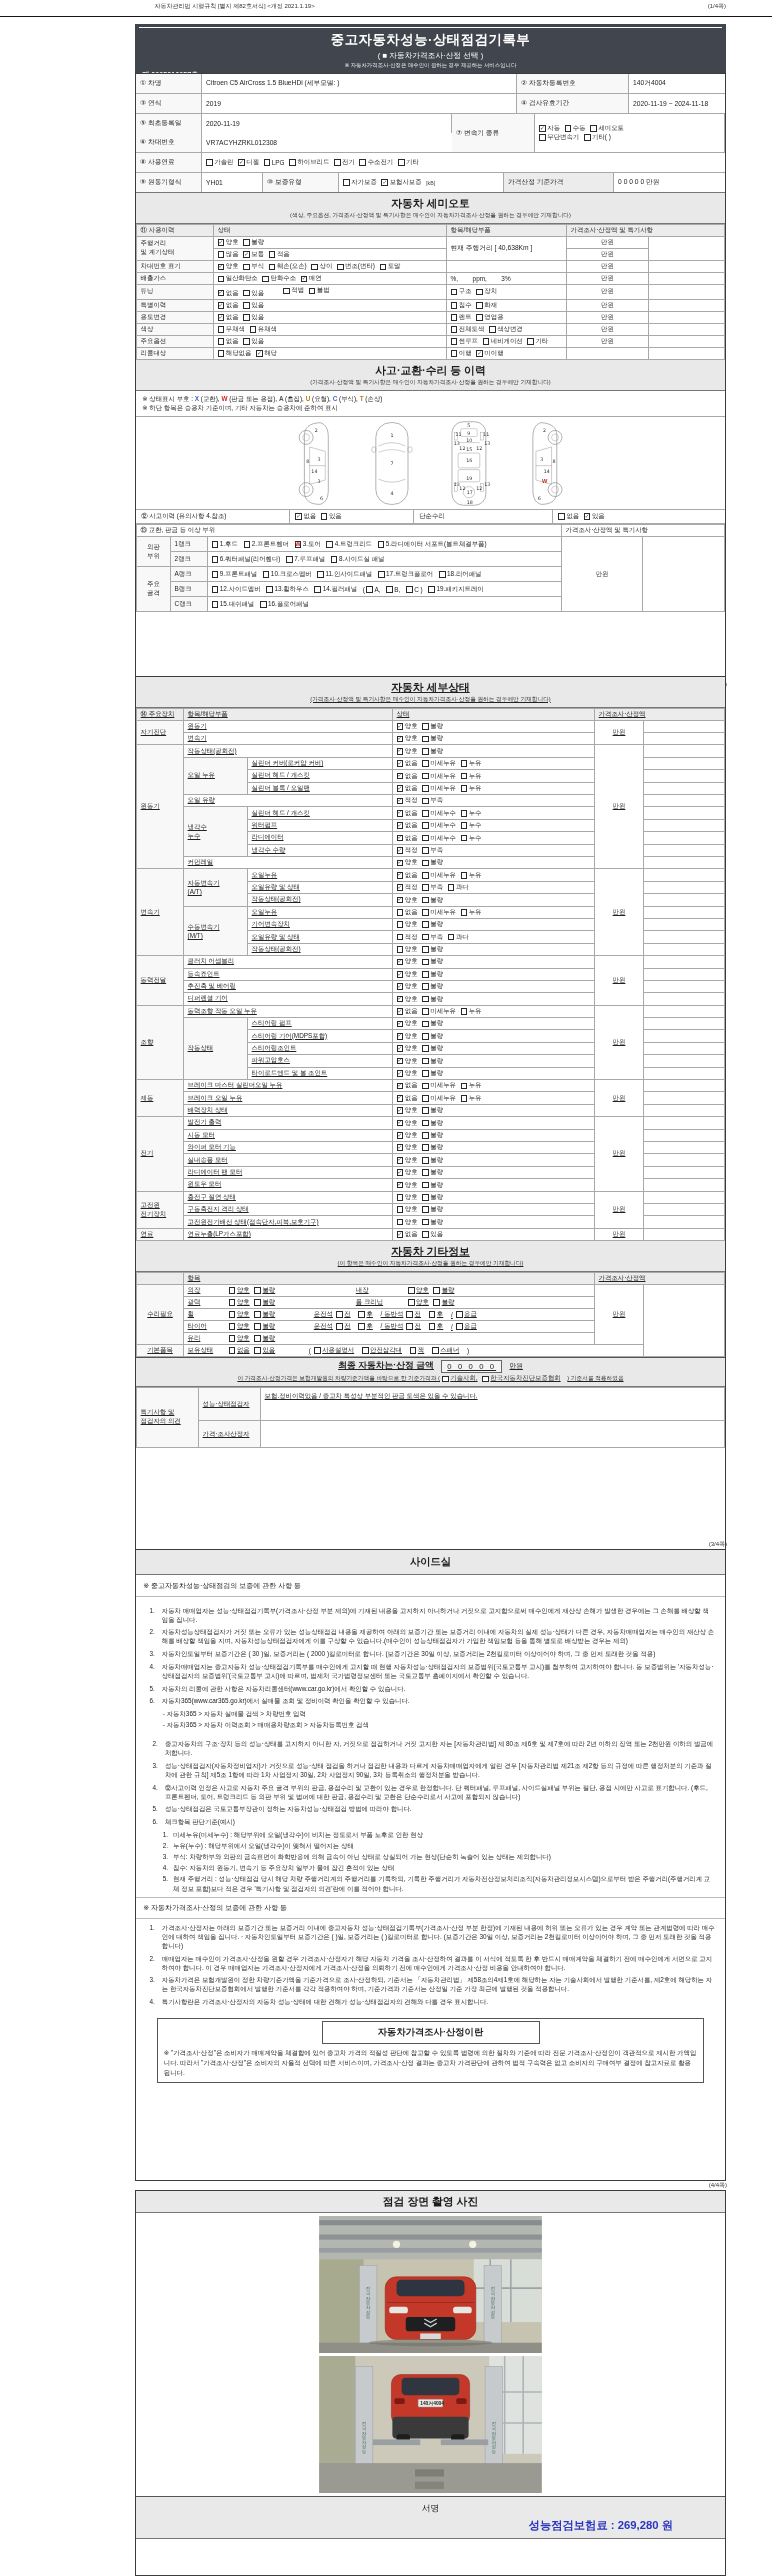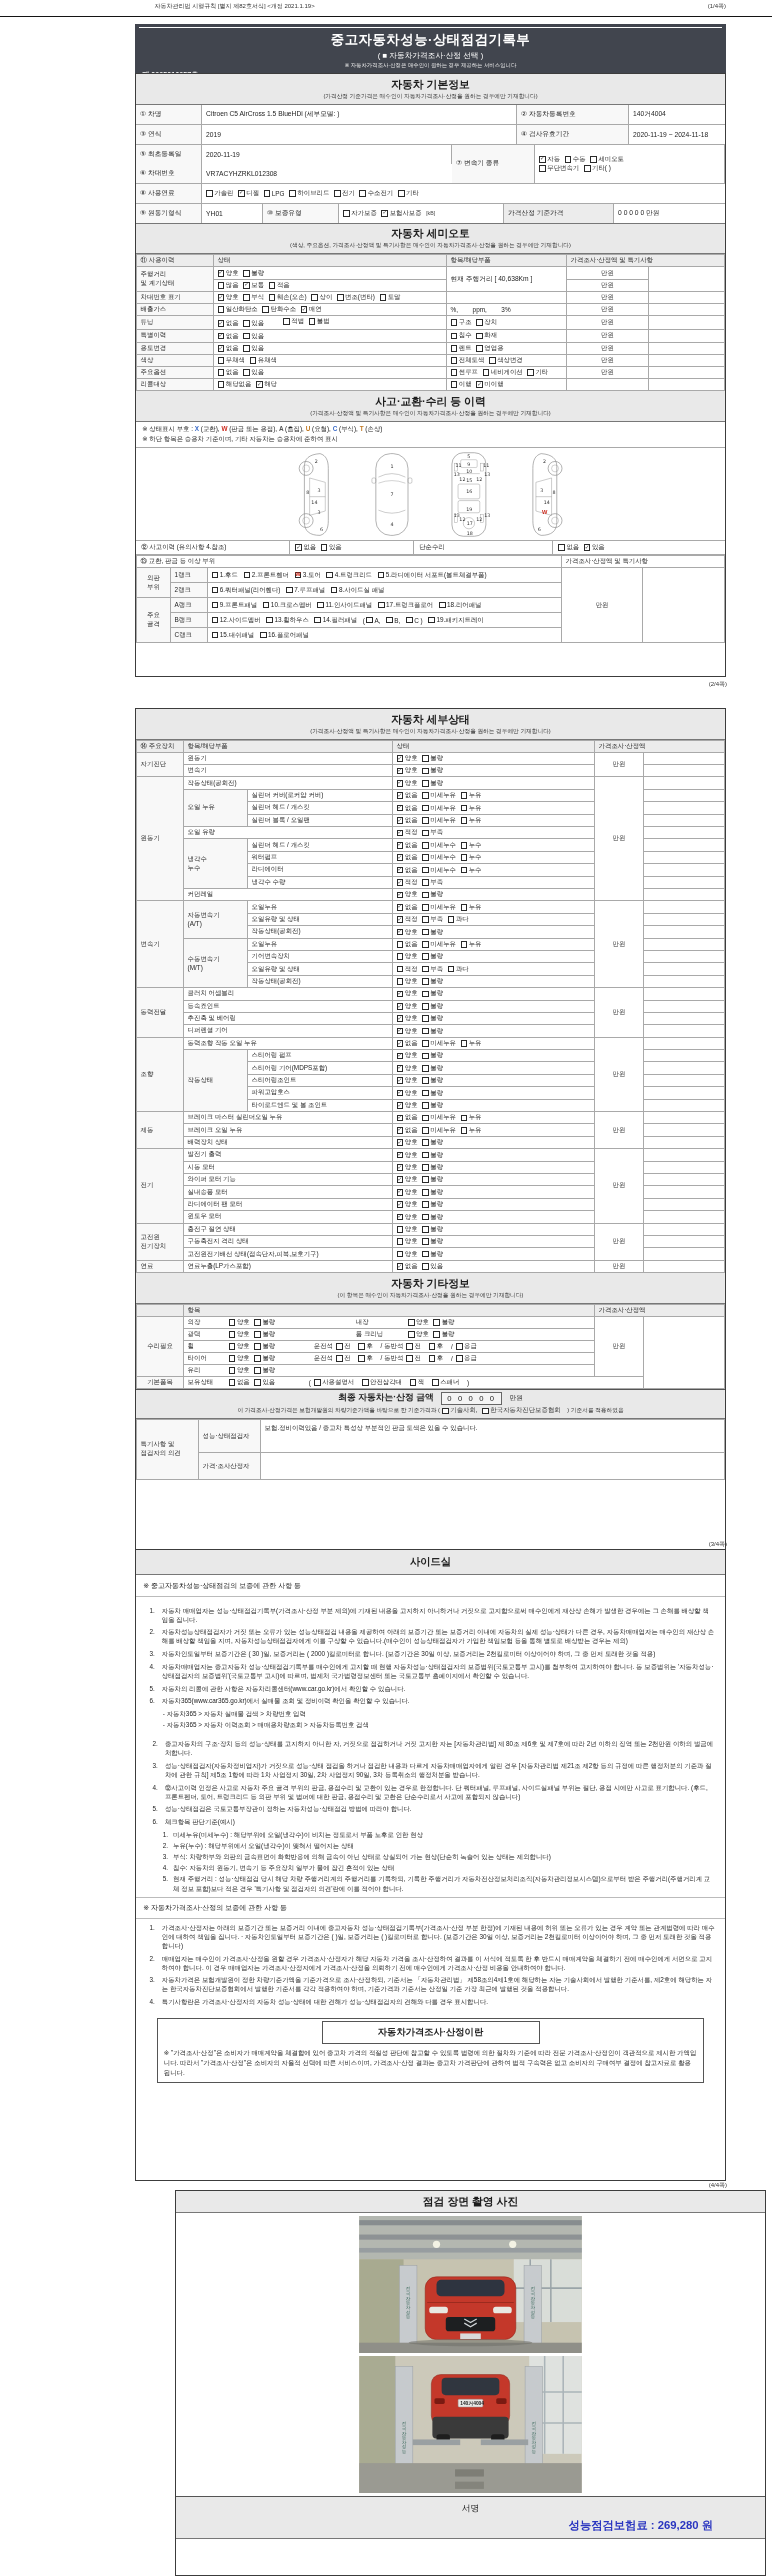--- a/index.html
+++ b/index.html
@@ -16,23 +16,23 @@
   .darkhead{top:24px;left:135px;width:591px;height:49px;background:#41454e;color:#fff;
             box-sizing:border-box;}
   .darkhead .stripe{margin:2.6px 4.1px 0 4.1px;height:1.5px;background:#ffffff;}
   .darkhead h1{margin:3.1px 0 0 0;text-align:center;font-size:13.4px;letter-spacing:0.5px;font-weight:700;}
   .darkhead .sub{text-align:center;font-size:7.7px;margin-top:1.5px;}
   .darkhead .svc{text-align:center;font-size:5.4px;margin-top:1px;color:#e8e8e8;}
   .darkhead .docno{font-size:7.2px;font-weight:700;padding:1.5px 0 0 7.2px;}
   
   .block{left:135px;width:591px;border:1.5px solid #3c3c3c;background:#fff;box-sizing:border-box;overflow:hidden;}
   #block1{top:73px;height:604px;}
-  #block2{top:708px;height:1043px;}
+  #block2{top:676px;height:1043px;text-decoration:underline;}
   #block3{top:1549px;height:632px;}
-  #block4{top:2190px;height:386px;margin-left:40px;}
+  #block4{top:2190px;height:386px;}
   
   .sechead{background:#e9e9e9;border-bottom:0.5px solid #777;text-align:center;padding:3.6px 2.1px 3.1px 2.1px;}
   .sechead .st{font-size:10.8px;font-weight:700;color:#1d1d1d;}
   .sechead .sn{font-size:5.7px;color:#333;margin-top:1px;}
   
   .cbi{display:inline-flex;align-items:center;margin-right:4.6px;white-space:nowrap;}
   .cbx{width:6.7px;height:6.7px;min-width:6.7px;border:1px solid #2a2a2a;box-sizing:border-box;background:#fff;
        display:inline-flex;align-items:center;justify-content:center;font-size:5.7px;font-weight:700;line-height:1;}
   .cbx.mkd{font-weight:800;}
   .cbl{margin-left:1.5px;font-size:6.4px;}
@@ -105,24 +105,20 @@
 
 <div class="abs darkhead">
   <div class="stripe"></div>
   <h1>중고자동차성능·상태점검기록부</h1>
   <div class="sub">( ■ 자동차가격조사·산정 선택 )</div>
   <div class="svc">※ 자동차가격조사·산정은 매수인이 원하는 경우 제공하는 서비스입니다</div>
   <div class="docno">제 0225016257호</div>
 </div>
 
 <div class="abs block" id="block1">
-  <div class="sechead">
-    <div class="st">자동차 기본정보</div>
-    <div class="sn">(가격산정 기준가격은 매수인이 자동차가격조사·산정을 원하는 경우에만 기재합니다)</div>
-  </div>
 
   <div class="brow" style="grid-template-columns:66px 315px 112px 1fr">
     <div class="bl">① 차명</div>
     <div>Citroen C5 AirCross 1.5 BlueHDi (세부모델: )</div>
     <div class="bl">② 자동차등록번호</div>
     <div>140거4004</div>
   </div>
   <div class="brow" style="grid-template-columns:66px 315px 112px 1fr">
     <div class="bl">③ 연식</div>
     <div>2019</div>

